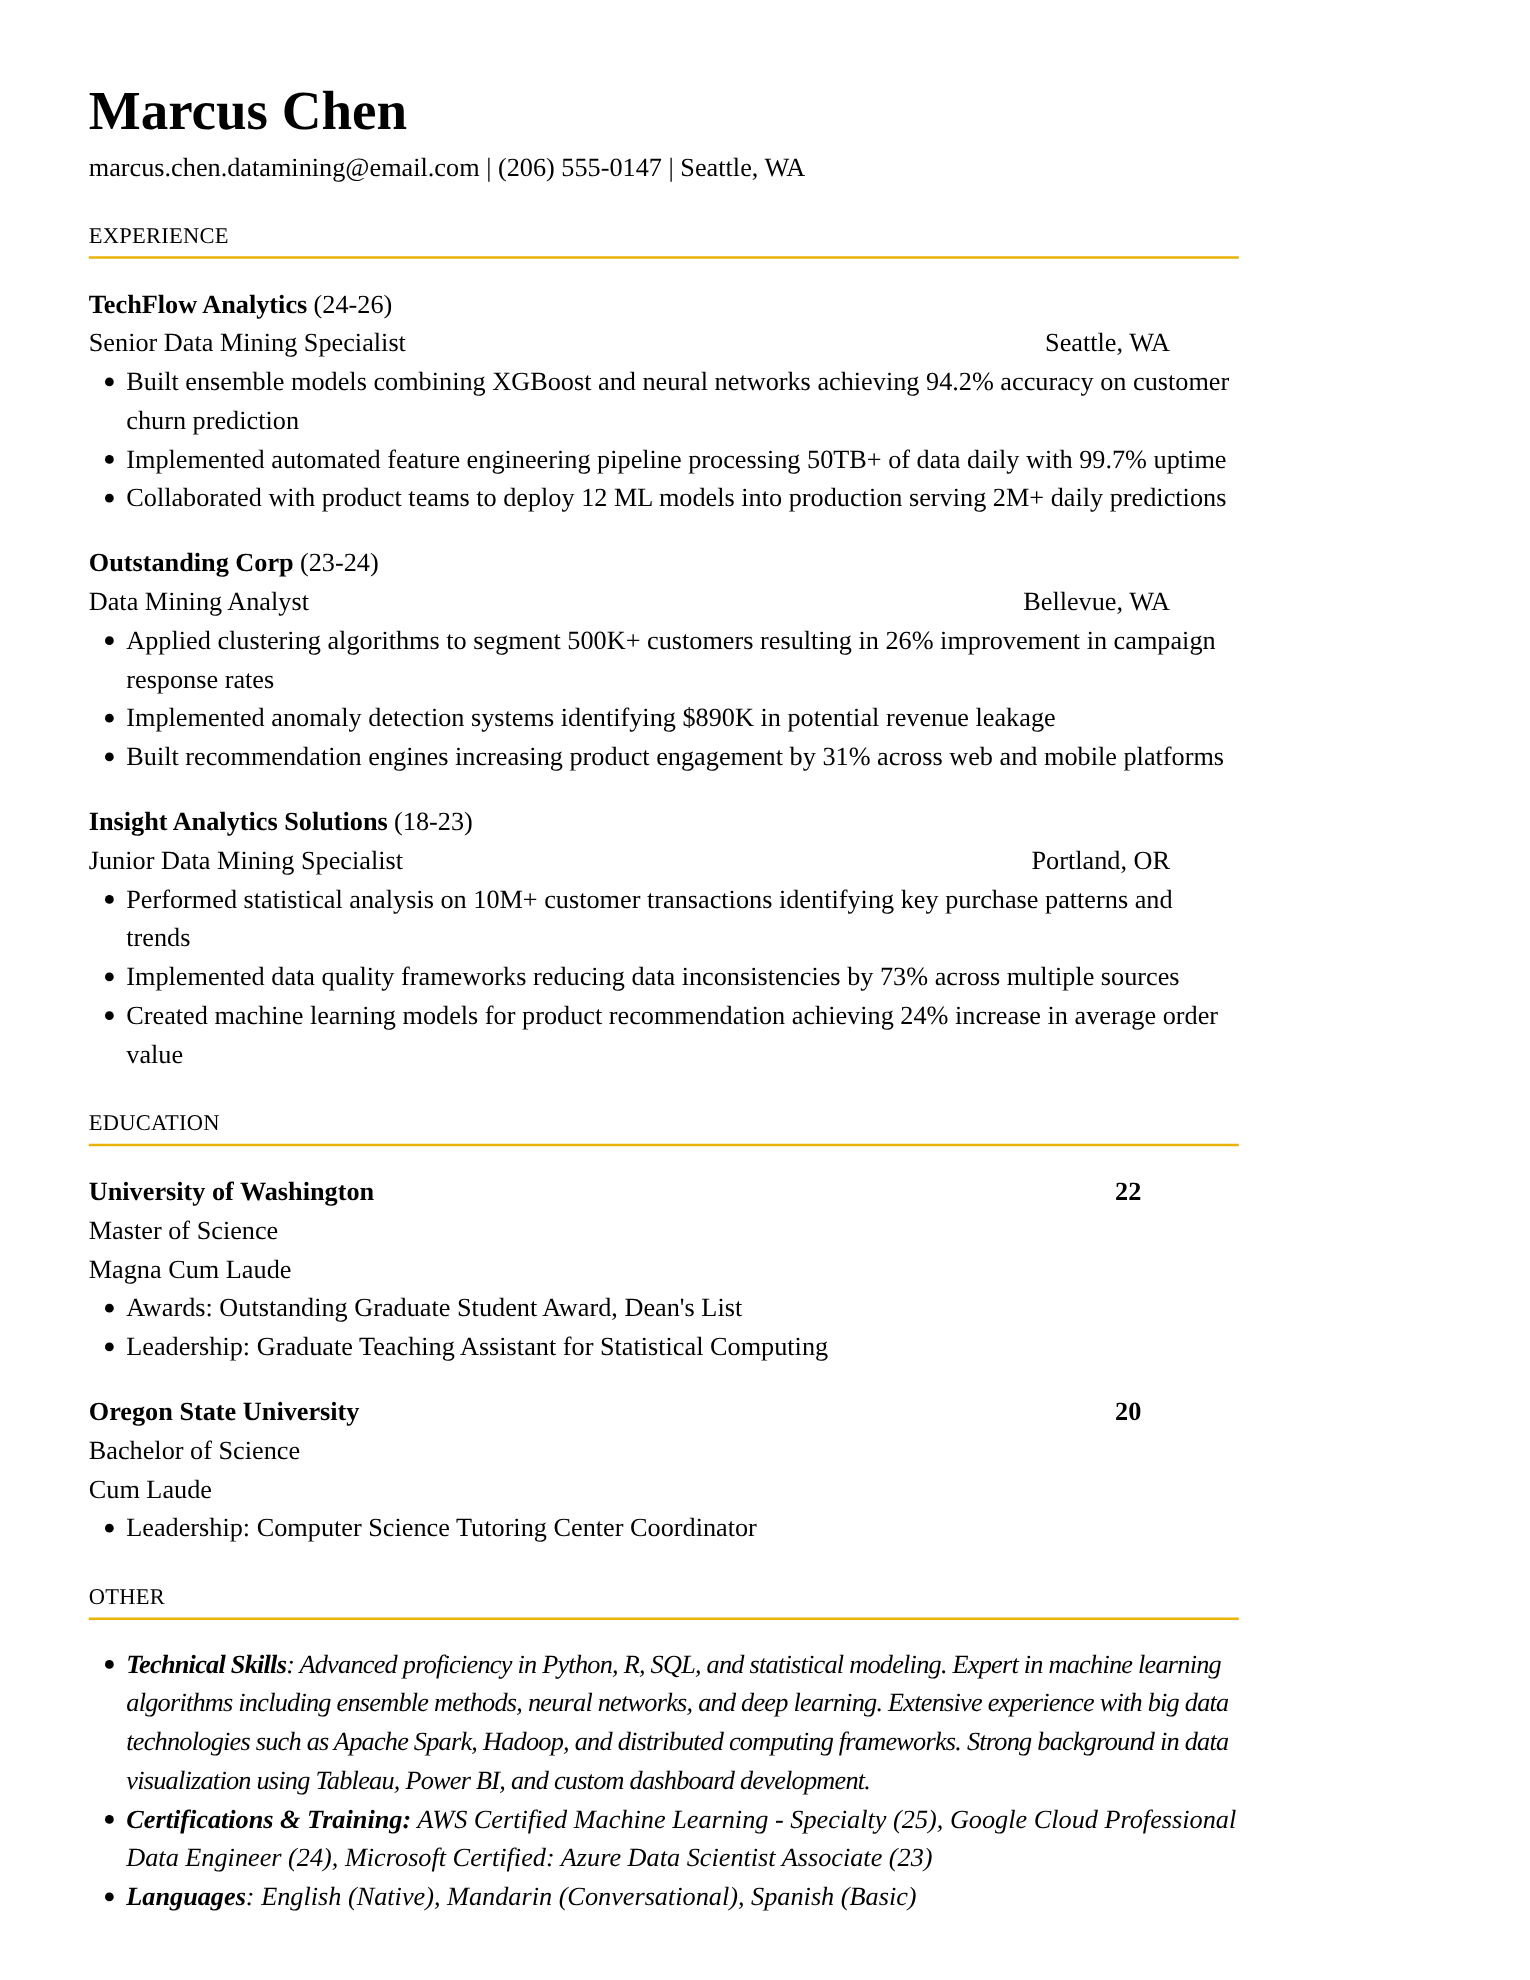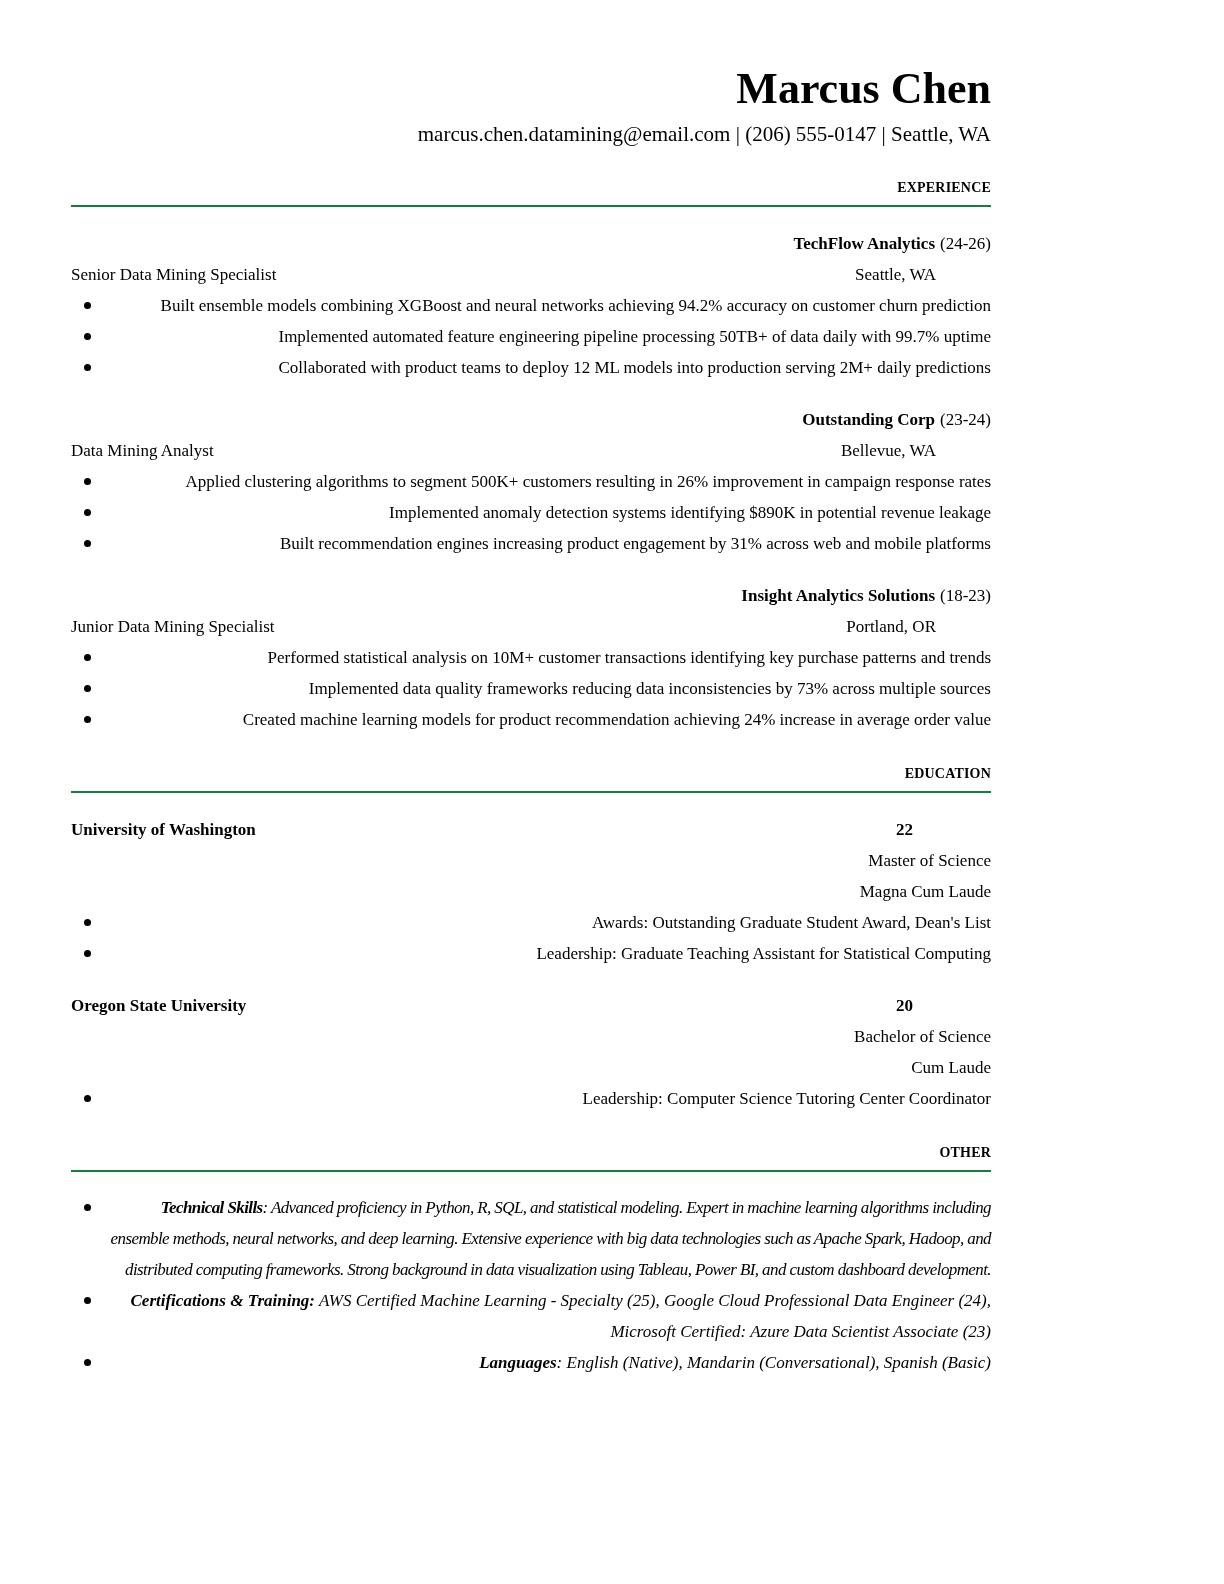--- a/index.html
+++ b/index.html
@@ -13,45 +13,44 @@
     font-family: "Liberation Serif", serif;
     color: #000000;
     -webkit-font-smoothing: antialiased;
   }
   .page {
     box-sizing: border-box;
     width: 1060px;
     height: 1584px;
     padding: 64px 69px 0 71px;
     overflow: hidden;
-    text-align: right;
   }
   .name {
     font-size: 44px;
     font-weight: bold;
     line-height: 50px;
     margin: 0;
   }
   .contact {
     font-size: 21px;
     line-height: 30px;
     margin-top: 5px;
   }
   .section-title {
-    font-size: 14px;
-    font-weight: bold;
+    font-size: 18px;
+    font-weight: normal;
     line-height: 26px;
     margin: 0;
     margin-top: 26px;
     padding-bottom: 4px;
-    border-bottom: 2px solid #15803d;
+    border-bottom: 2px solid #eab308;
     letter-spacing: 0.2px;
   }
   .body-text, .job, .school, .other-list {
-    font-size: 17px;
+    font-size: 21px;
     line-height: 31px;
   }
   .job { margin-top: 21px; }
   .school { margin-top: 21px; }
   .job-header .dates { margin-left: 5px; }
   .bold { font-weight: bold; }
   .row {
     display: flex;
     justify-content: space-between;
   }

